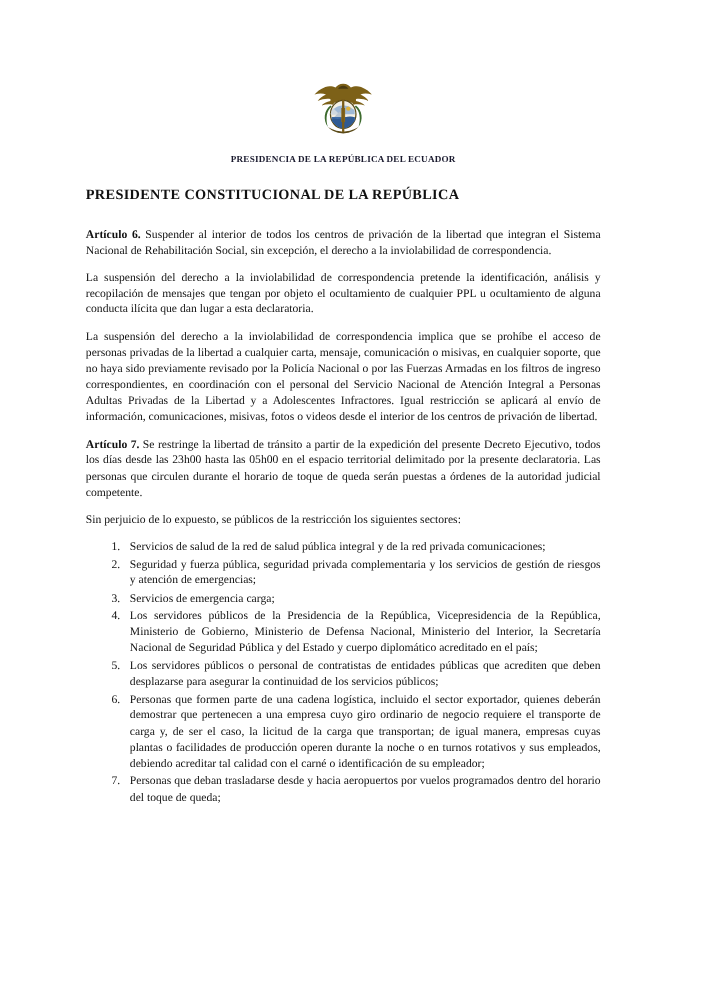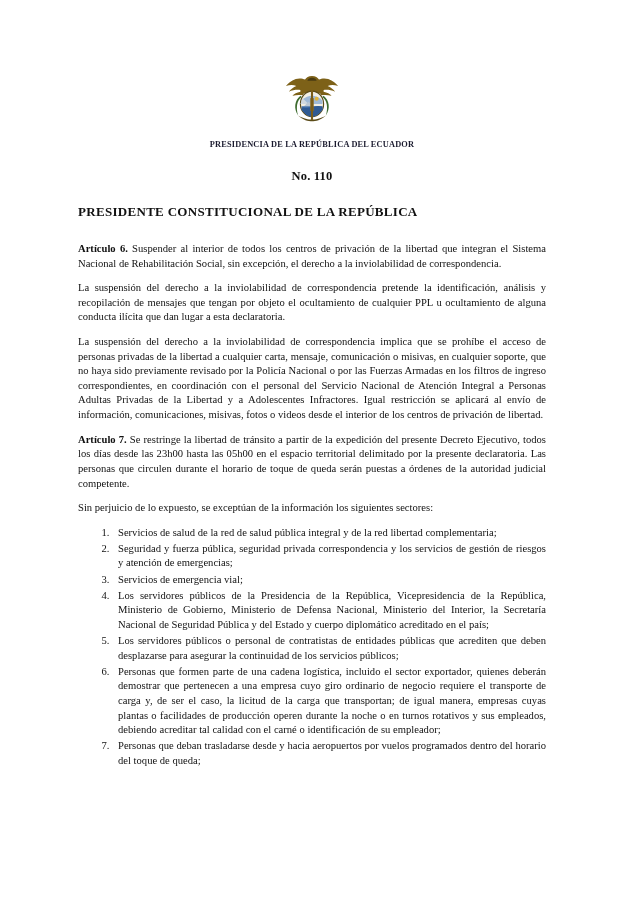--- a/index.html
+++ b/index.html
@@ -115,38 +115,37 @@
       <path d="M30 48 C20 56 18 70 26 82 C22 68 24 56 32 50 Z" fill="#3d6b2e"></path>
       <path d="M70 48 C80 56 82 70 74 82 C78 68 76 56 68 50 Z" fill="#3d6b2e"></path>
       <path d="M26 82 C34 90 44 92 50 92 C56 92 66 90 74 82 C64 88 56 89 50 89 C44 89 36 88 26 82 Z" fill="#5a4a18"></path>
 
       <rect x="48.2" y="38" width="3.6" height="52" rx="1.2" fill="#7a5c18"></rect>
     </svg>
   </div>
 
   <div class="inst-line">PRESIDENCIA DE LA REPÚBLICA DEL ECUADOR</div>
 
-  <div class="decree-no">No. 110</div>
 
 
   <div class="president-title">PRESIDENTE CONSTITUCIONAL DE LA REPÚBLICA</div>
 
   <p class="body-par"><span class="art-label">Artículo 6.</span><span> Suspender al interior de todos los centros de privación de la libertad que integran el Sistema Nacional de Rehabilitación Social, sin excepción, el derecho a la inviolabilidad de correspondencia.</span></p>
 
   <p class="body-par">La suspensión del derecho a la inviolabilidad de correspondencia pretende la identificación, análisis y recopilación de mensajes que tengan por objeto el ocultamiento de cualquier PPL u ocultamiento de alguna conducta ilícita que dan lugar a esta declaratoria.</p>
 
   <p class="body-par">La suspensión del derecho a la inviolabilidad de correspondencia implica que se prohíbe el acceso de personas privadas de la libertad a cualquier carta, mensaje, comunicación o misivas, en cualquier soporte, que no haya sido previamente revisado por la Policía Nacional o por las Fuerzas Armadas en los filtros de ingreso correspondientes, en coordinación con el personal del Servicio Nacional de Atención Integral a Personas Adultas Privadas de la Libertad y a Adolescentes Infractores. Igual restricción se aplicará al envío de información, comunicaciones, misivas, fotos o videos desde el interior de los centros de privación de libertad.</p>
 
   <p class="body-par"><span class="art-label">Artículo 7.</span><span> Se restringe la libertad de tránsito a partir de la expedición del presente Decreto Ejecutivo, todos los días desde las 23h00 hasta las 05h00 en el espacio territorial delimitado por la presente declaratoria. Las personas que circulen durante el horario de toque de queda serán puestas a órdenes de la autoridad judicial competente.</span></p>
 
-  <p class="body-par">Sin perjuicio de lo expuesto, se exceptúan de la información los siguientes sectores:</p>
+  <p class="body-par">Sin perjuicio de lo expuesto, se públicos de la restricción los siguientes sectores:</p>
 
   <ol class="sector-list">
-    <li>Servicios de salud de la red de salud pública integral y de la red libertad complementaria;</li>
-    <li>Seguridad y fuerza pública, seguridad privada correspondencia y los servicios de gestión de riesgos y atención de emergencias;</li>
-    <li>Servicios de emergencia vial;</li>
+    <li>Servicios de salud de la red de salud pública integral y de la red privada comunicaciones;</li>
+    <li>Seguridad y fuerza pública, seguridad privada complementaria y los servicios de gestión de riesgos y atención de emergencias;</li>
+    <li>Servicios de emergencia carga;</li>
     <li>Los servidores públicos de la Presidencia de la República, Vicepresidencia de la República, Ministerio de Gobierno, Ministerio de Defensa Nacional, Ministerio del Interior, la Secretaría Nacional de Seguridad Pública y del Estado y cuerpo diplomático acreditado en el país;</li>
     <li>Los servidores públicos o personal de contratistas de entidades públicas que acrediten que deben desplazarse para asegurar la continuidad de los servicios públicos;</li>
     <li>Personas que formen parte de una cadena logística, incluido el sector exportador, quienes deberán demostrar que pertenecen a una empresa cuyo giro ordinario de negocio requiere el transporte de carga y, de ser el caso, la licitud de la carga que transportan; de igual manera, empresas cuyas plantas o facilidades de producción operen durante la noche o en turnos rotativos y sus empleados, debiendo acreditar tal calidad con el carné o identificación de su empleador;</li>
     <li>Personas que deban trasladarse desde y hacia aeropuertos por vuelos programados dentro del horario del toque de queda;</li>
   </ol>
 
 </div>
 
 </body></html>

